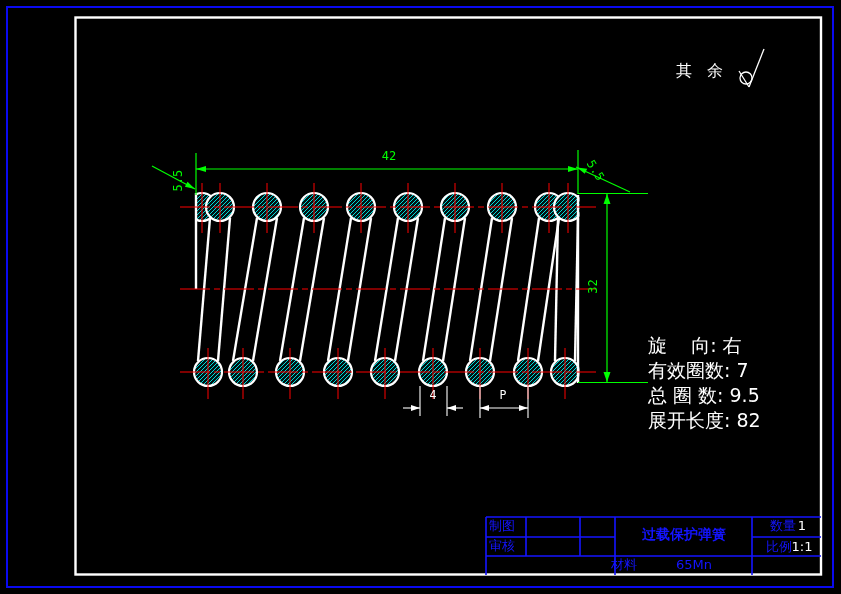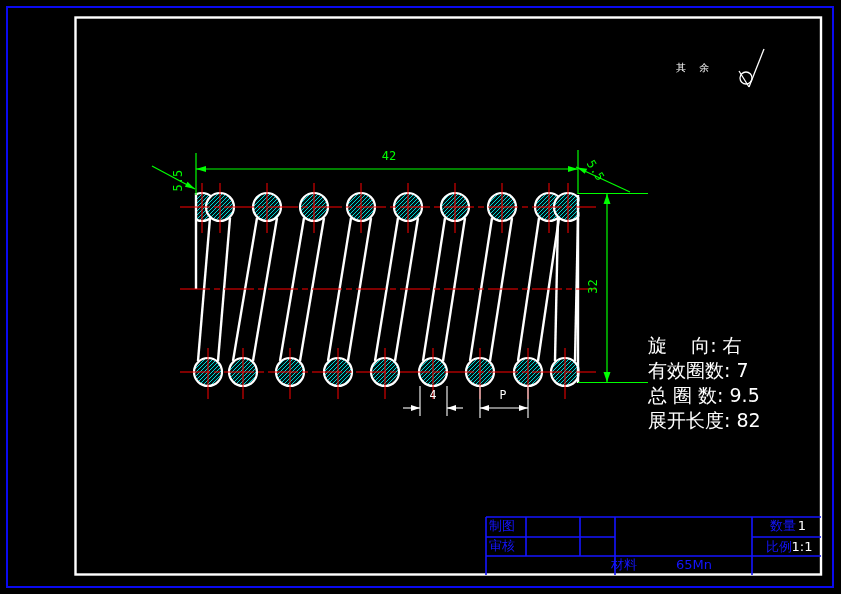--- a/index.html
+++ b/index.html
@@ -148,35 +148,36 @@
 
     <path d="M486,517 H821 M486,556 H821 M486,537 H615 M752,537 H821 M486,517 V575 M526,517 V556 M580,517 V556 M615,517 V575 M752,517 V575" stroke="#1414ff" stroke-width="1.6" fill="none"></path>
 
     <g stroke="#ffffff" stroke-width="1.3" fill="none">
       <line x1="764" y1="49" x2="749" y2="87"></line>
       <line x1="749" y1="87" x2="739" y2="71"></line>
       <circle cx="746" cy="78" r="6"></circle>
     </g>
   </svg>
 
-  <div class="t white" style="left:676px;top:62px;font-size:10px;letter-spacing:5px;">其 余</div>
+  <div class="t white" style="left:676px;top:62px;font-size:16px;letter-spacing:5px;">其 余</div>
 
   <div class="t dimg ctr" style="left:376px;top:150px;width:26px;">42</div>
   <div class="t dimg ctr" style="left:166px;top:174px;width:26px;transform:rotate(-90deg);">5.5</div>
   <div class="t dimg ctr" style="left:582px;top:164px;width:26px;transform:rotate(58deg);">5.5</div>
   <div class="t dimg ctr" style="left:581px;top:280px;width:26px;transform:rotate(-90deg);">32</div>
   <div class="t dimw ctr" style="left:426px;top:389px;width:14px;">4</div>
   <div class="t dimw ctr" style="left:496px;top:389px;width:14px;">P</div>
 
   <div class="t white spec" style="left:648px;top:335px;">旋    向: 右</div>
   <div class="t white spec" style="left:648px;top:360px;">有效圈数: 7</div>
   <div class="t white spec" style="left:648px;top:385px;">总 圈 数: 9.5</div>
   <div class="t white spec" style="left:648px;top:410px;">展开长度: 82</div>
 
   <div class="t blue tb" style="left:489px;top:519px;">制图</div>
   <div class="t blue tb" style="left:489px;top:540px;font-family:Liberation Mono, monospace;">审核</div>
+  <div class="t blue ctr" style="left:616px;top:527px;width:136px;font-size:14px;font-weight:bold;">过载保护弹簧</div>
   <div class="t blue tb" style="left:611px;top:558px;">材料</div>
   <div class="t blue tb" style="left:676px;top:558px;">65Mn</div>
   <div class="t blue tb" style="left:754px;top:519px;padding-left:16px;">数量</div>
   <div class="t white tb ctr" style="left:792px;top:519px;width:20px;">1</div>
   <div class="t blue tb" style="left:754px;top:540px;margin-left:12px;">比例</div>
   <div class="t white tb ctr" style="left:786px;top:540px;width:32px;">1:1</div>
 </div>
 
 </body></html>

